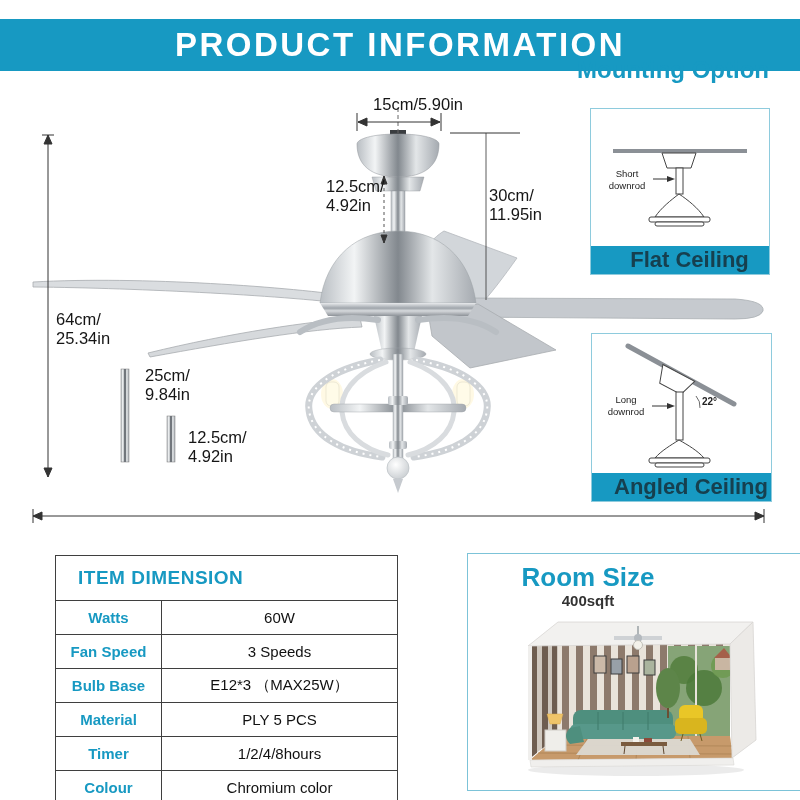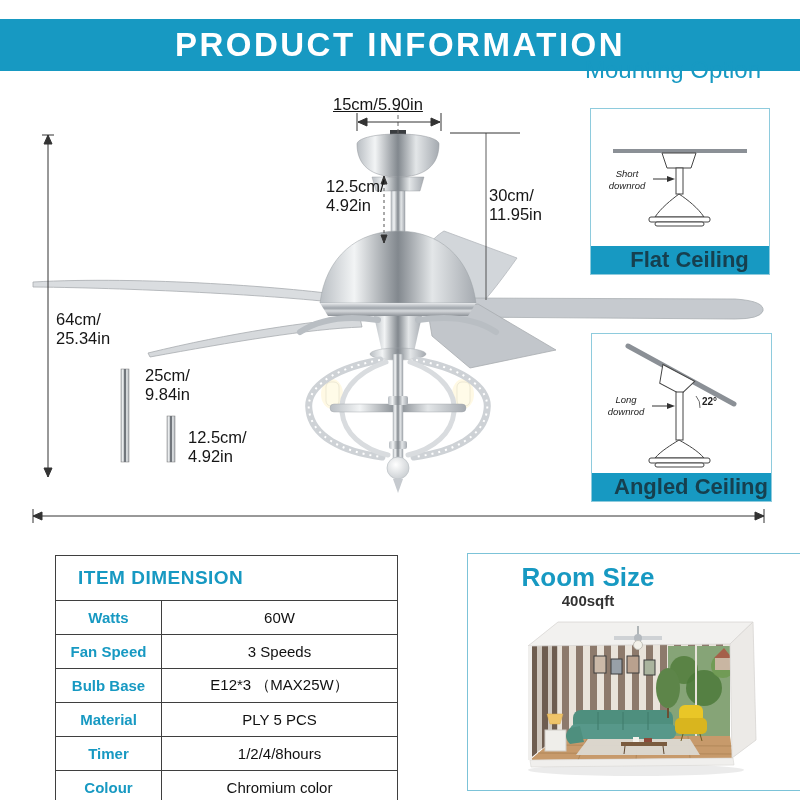--- a/index.html
+++ b/index.html
@@ -3,31 +3,31 @@
 <meta charset="utf-8">
 <style>
   :root{ --accent:#1799c2; --bar_text:#16404f; }
   html,body{margin:0;padding:0;background:#fff;}
   .canvas{position:relative;width:800px;height:800px;background:#fff;overflow:hidden;
           font-family:"Liberation Sans",sans-serif;color:#111;}
   .banner{position:absolute;left:0;top:0;width:800px;height:52px;background:var(--accent);
           color:#fff;display:flex;align-items:center;justify-content:center;
           font-weight:bold;font-size:33px;letter-spacing:2.5px;margin-top:19px;}
   .mount-heading{position:absolute;left:568px;top:56px;width:210px;text-align:center;
-          color:var(--accent);font-weight:normal;font-size:24px;}
+          color:var(--accent);font-weight:bold;font-size:24px;}
   .dim{position:absolute;font-size:16.5px;line-height:1.18;color:#151515;white-space:pre-line;}
-  .dim.center{text-align:left;text-decoration:underline;}
+  .dim.center{text-align:right;}
   .diagram-svg{position:absolute;left:0;top:0;width:800px;height:545px;}
   .mbox{position:absolute;background:#fff;border:1px solid #8ecbdd;}
   .mbox svg{position:absolute;left:0;top:0;}
   .mbar{position:absolute;left:0;right:0;bottom:0;height:28px;background:var(--accent);
         color:var(--bar_text);font-weight:bold;font-size:22px;
         display:flex;align-items:center;justify-content:center;padding-left:19px;}
   .mlabel{position:absolute;font-size:9.5px;line-height:1.25;color:#222;text-align:center;
-        white-space:pre-line;font-style:italic;}
+        white-space:pre-line;}
   .deg{position:absolute;font-size:10px;font-weight:bold;color:#222;}
   .spec{position:absolute;left:55px;top:555px;width:343px;border-collapse:collapse;
         font-size:15px;}
   .spec th,.spec td{border:1px solid #3f3f3f;}
   .spec .hdr{height:42px;text-align:left;padding-left:22px;color:var(--accent);
         font-size:19px;font-weight:bold;letter-spacing:0.5px;}
   .spec .lab{width:103px;height:31px;text-align:center;color:var(--accent);font-weight:bold;}
   .spec .val{text-align:center;color:#111;}
   .room-box{position:absolute;left:467px;top:553px;width:325px;height:236px;
         background:#fff;border:1px solid #7cc3d8;padding-left:40px;}

